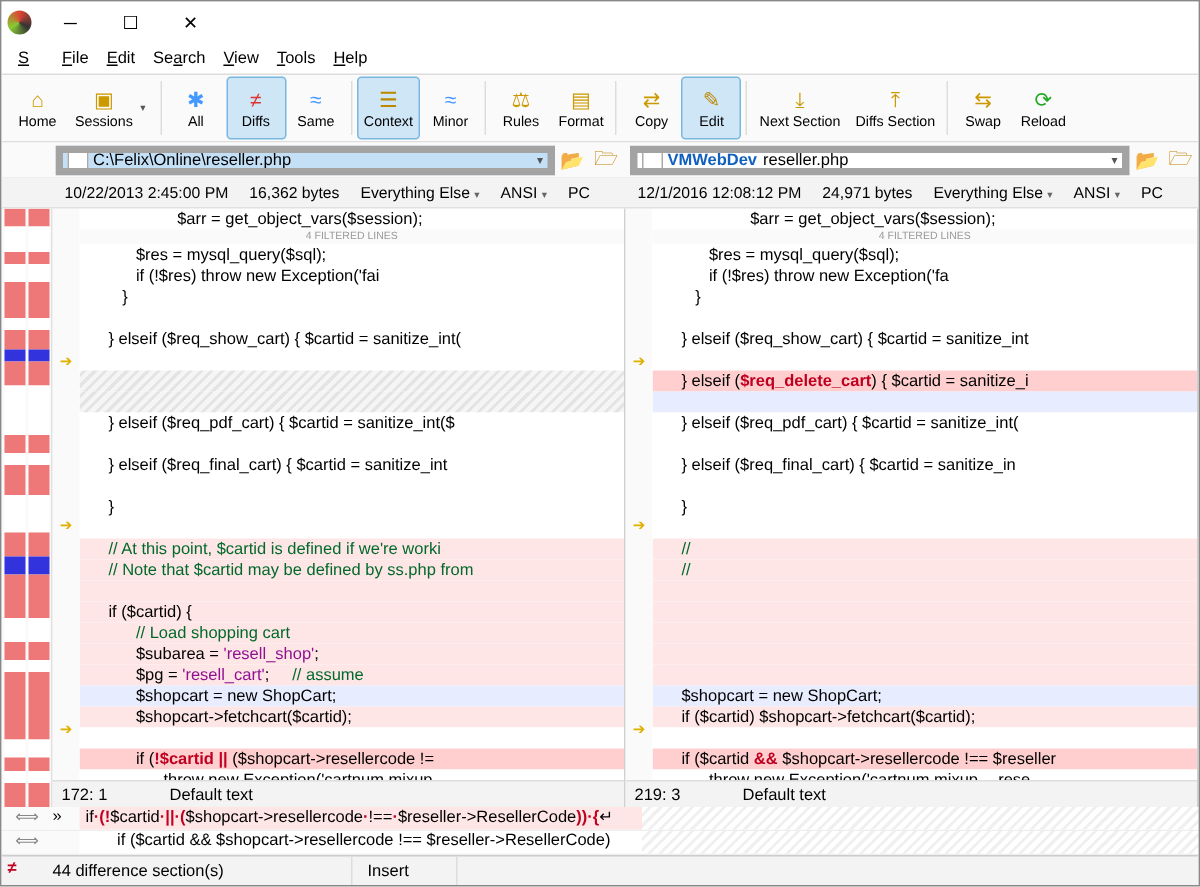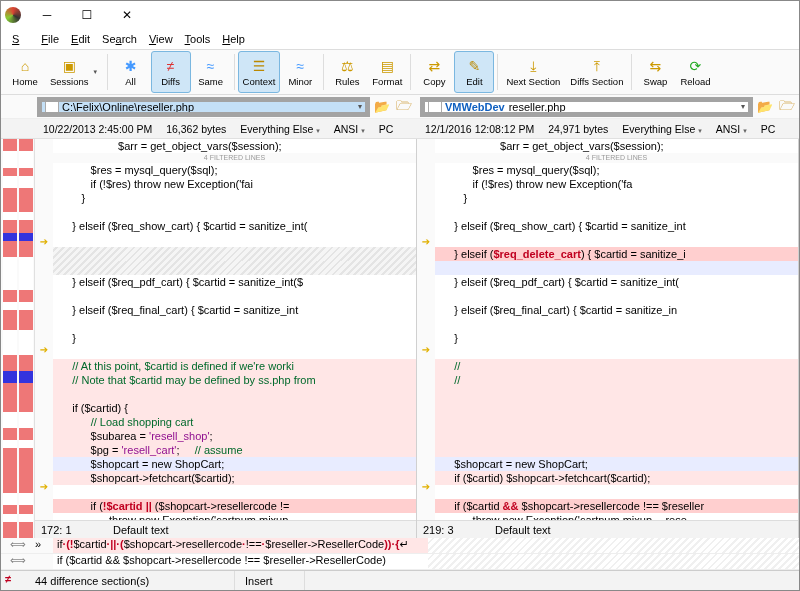--- a/index.html
+++ b/index.html
@@ -54,21 +54,21 @@
 .str { color: #901090; }
 .chg { color: #c00020; font-weight: 600; }
 .filtered { text-align:center; font-size:7px; color:#999; background:#fafafa; height:10px; line-height:10px; }
 .line-status { height: 18px; background: #f3f3f3; border-top: 1px solid #ddd; display: flex; align-items: center; padding: 0 6px; font-size: 10.5px; }
 .line-status .pos { width: 72px; }
 .mergerow { height: 16px; display: flex; font-family: Consolas, monospace; font-size: 10.5px; border-bottom: 1px solid #eee; }
 .mergerow .mgut { width: 34px; background: #fafafa; text-align: center; color: #888; }
 .mergerow .mgut2 { width: 18px; background: #fafafa; }
 .mergerow .mbody { flex: 1; white-space: pre; padding-left: 4px; }
 .mergerow.del .mbody { background: #ffe6e6; }
-.mergerow.ok .mbody { background: #fff; }
+.mergerow.ok .mbody { background: #fff; text-align: center; }
 .merge-r { flex: 1; background: repeating-linear-gradient(-45deg,#fff,#fff 3px,#f0f0f0 3px,#f0f0f0 5px); }
 .statusbar { height: 20px; border-top: 1px solid #ccc; background: #f3f3f3; display: flex; align-items: center; font-size: 10.5px; }
 .statusbar .sicon { width: 16px; height: 16px; margin: 0 4px; color: #c00020; font-weight: bold; }
 .statusbar .cell { padding: 0 10px; border-right: 1px solid #ddd; height: 100%; display: flex; align-items: center; }
 .statusbar .cell.flex { flex: 1; }
 </style>
 </head>
 <body>
 
 <div class="titlebar">

